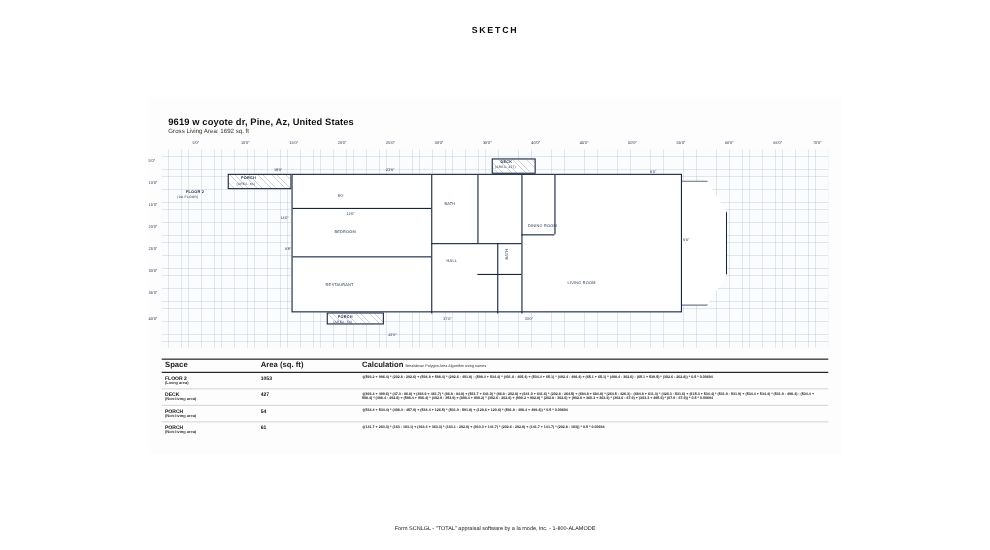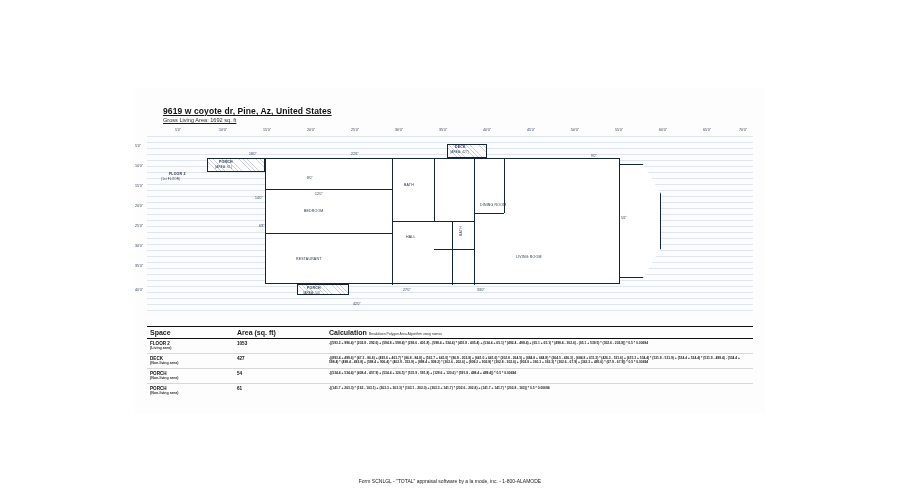--- a/index.html
+++ b/index.html
@@ -34,23 +34,22 @@
   .sheet {
     position: absolute;
     left: 135px;
     top: 88px;
     width: 630px;
     height: 325px;
     background: #fdfdfd;
   }
   .addr-block {
     position: absolute;
-    left: 28px;
+    left: 18px;
     top: 18px;
-    text-decoration: underline;
   }
   .addr-line {
     font-size: 8.5px;
     font-weight: bold;
     color: #111;
     letter-spacing: 0.1px;
   }
   .gla-line {
     font-size: 5.6px;
     color: #333;
@@ -172,20 +171,21 @@
     text-align: center;
     font-size: 5px;
     color: #1a1a1a;
   }
 </style>
 </head>
 <body>
 
 <div class="page">
 
+  <div class="sketch-title">SKETCH</div>
 
   <div class="sheet">
 
     <div class="addr-block">
       <div class="addr-line">9619 w coyote dr, Pine, Az, United States</div>
       <div class="gla-line">Gross Living Area: 1692 sq. ft</div>
     </div>
 
     <div class="ruler-top">
       <span class="rtick" style="left:28px">5'0"</span>

